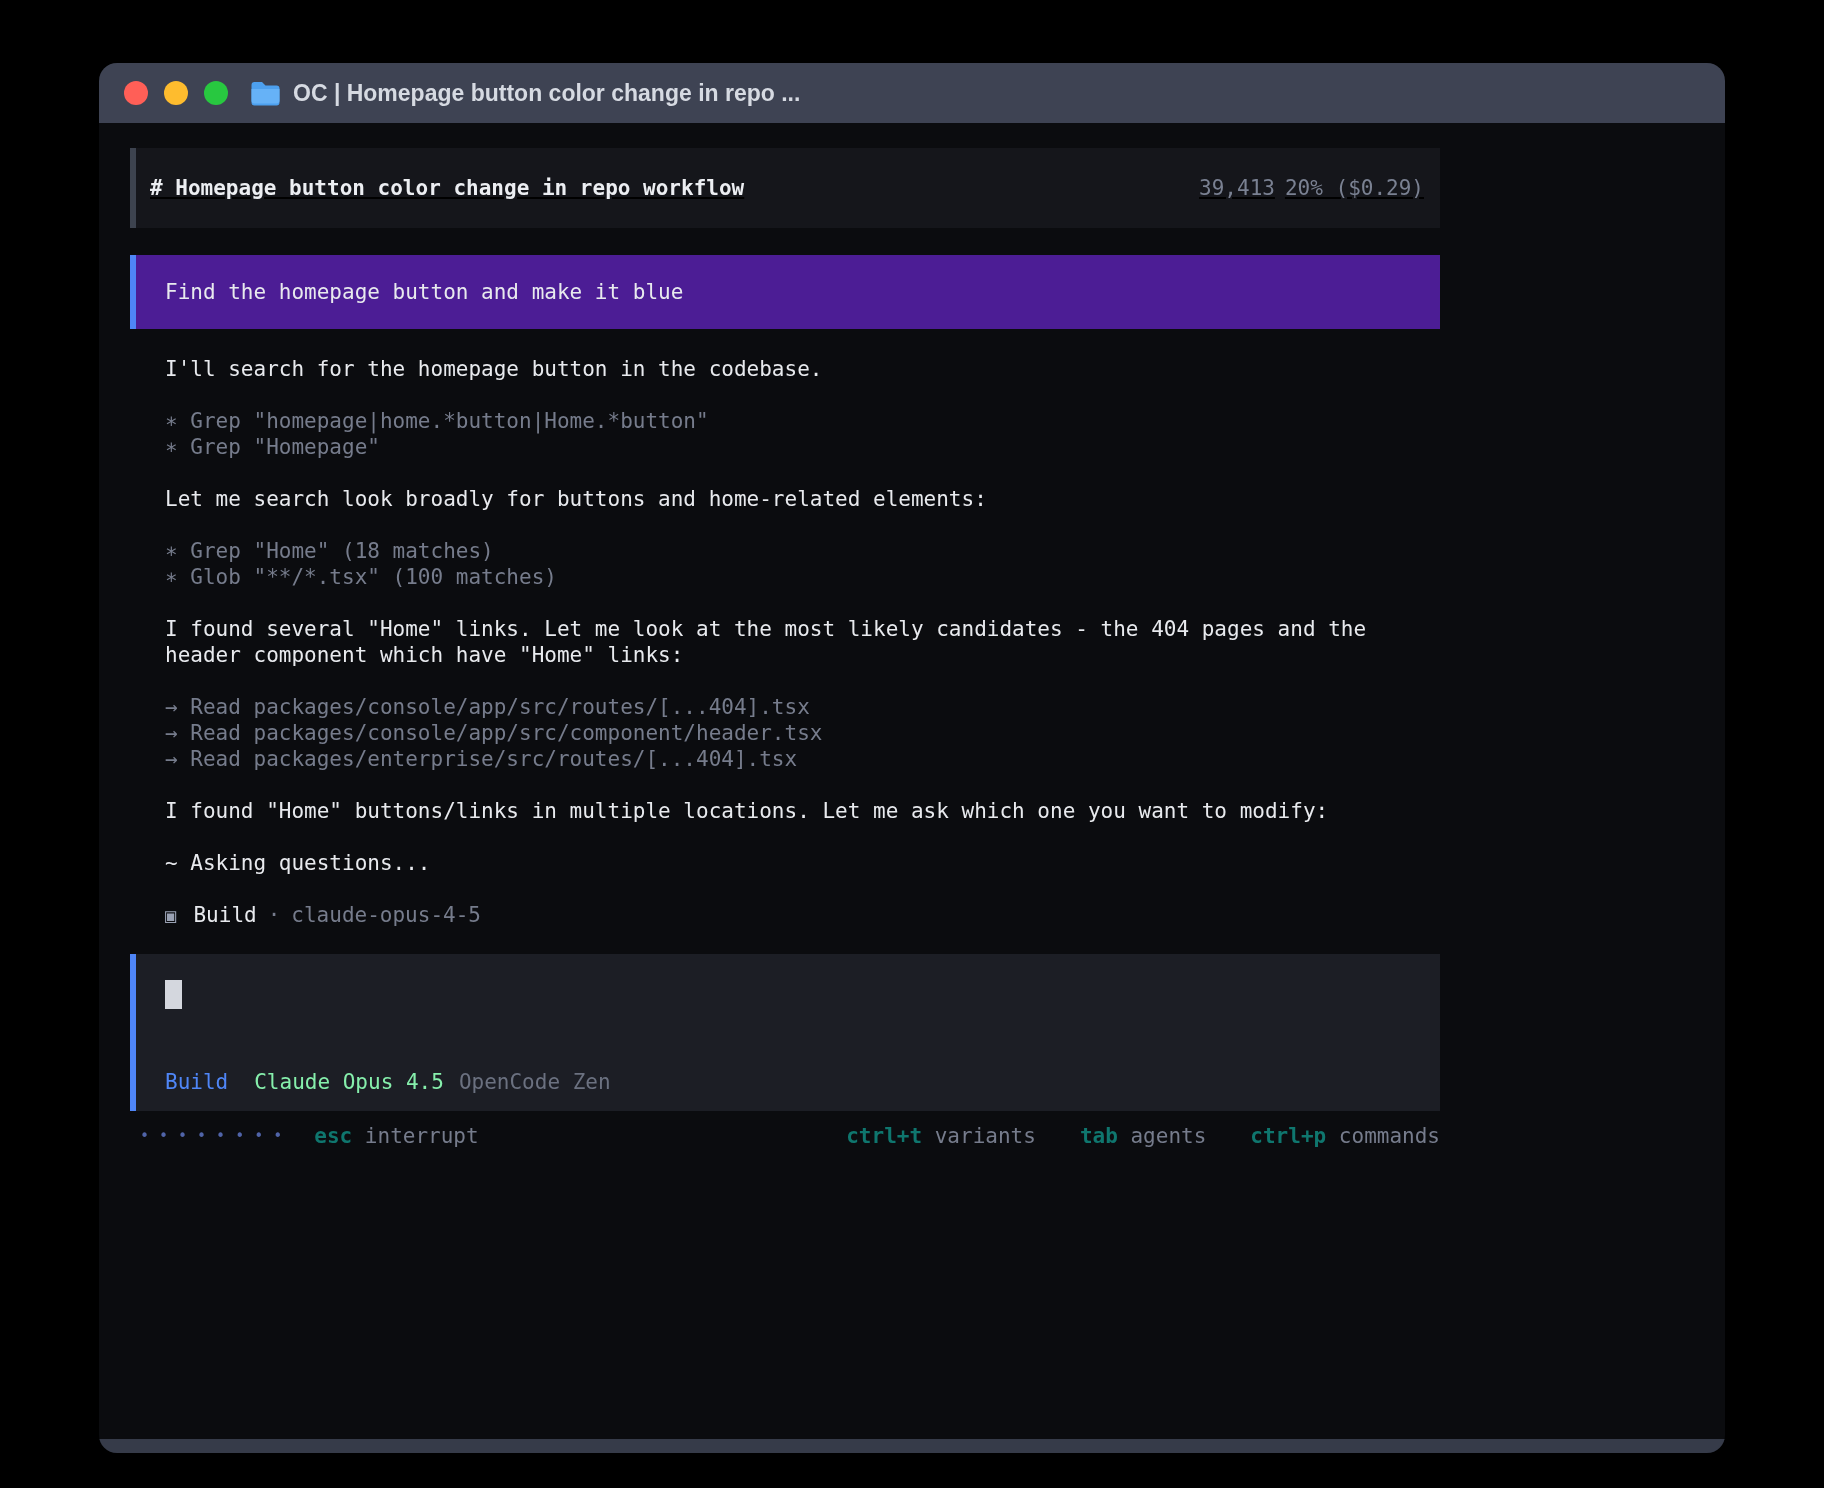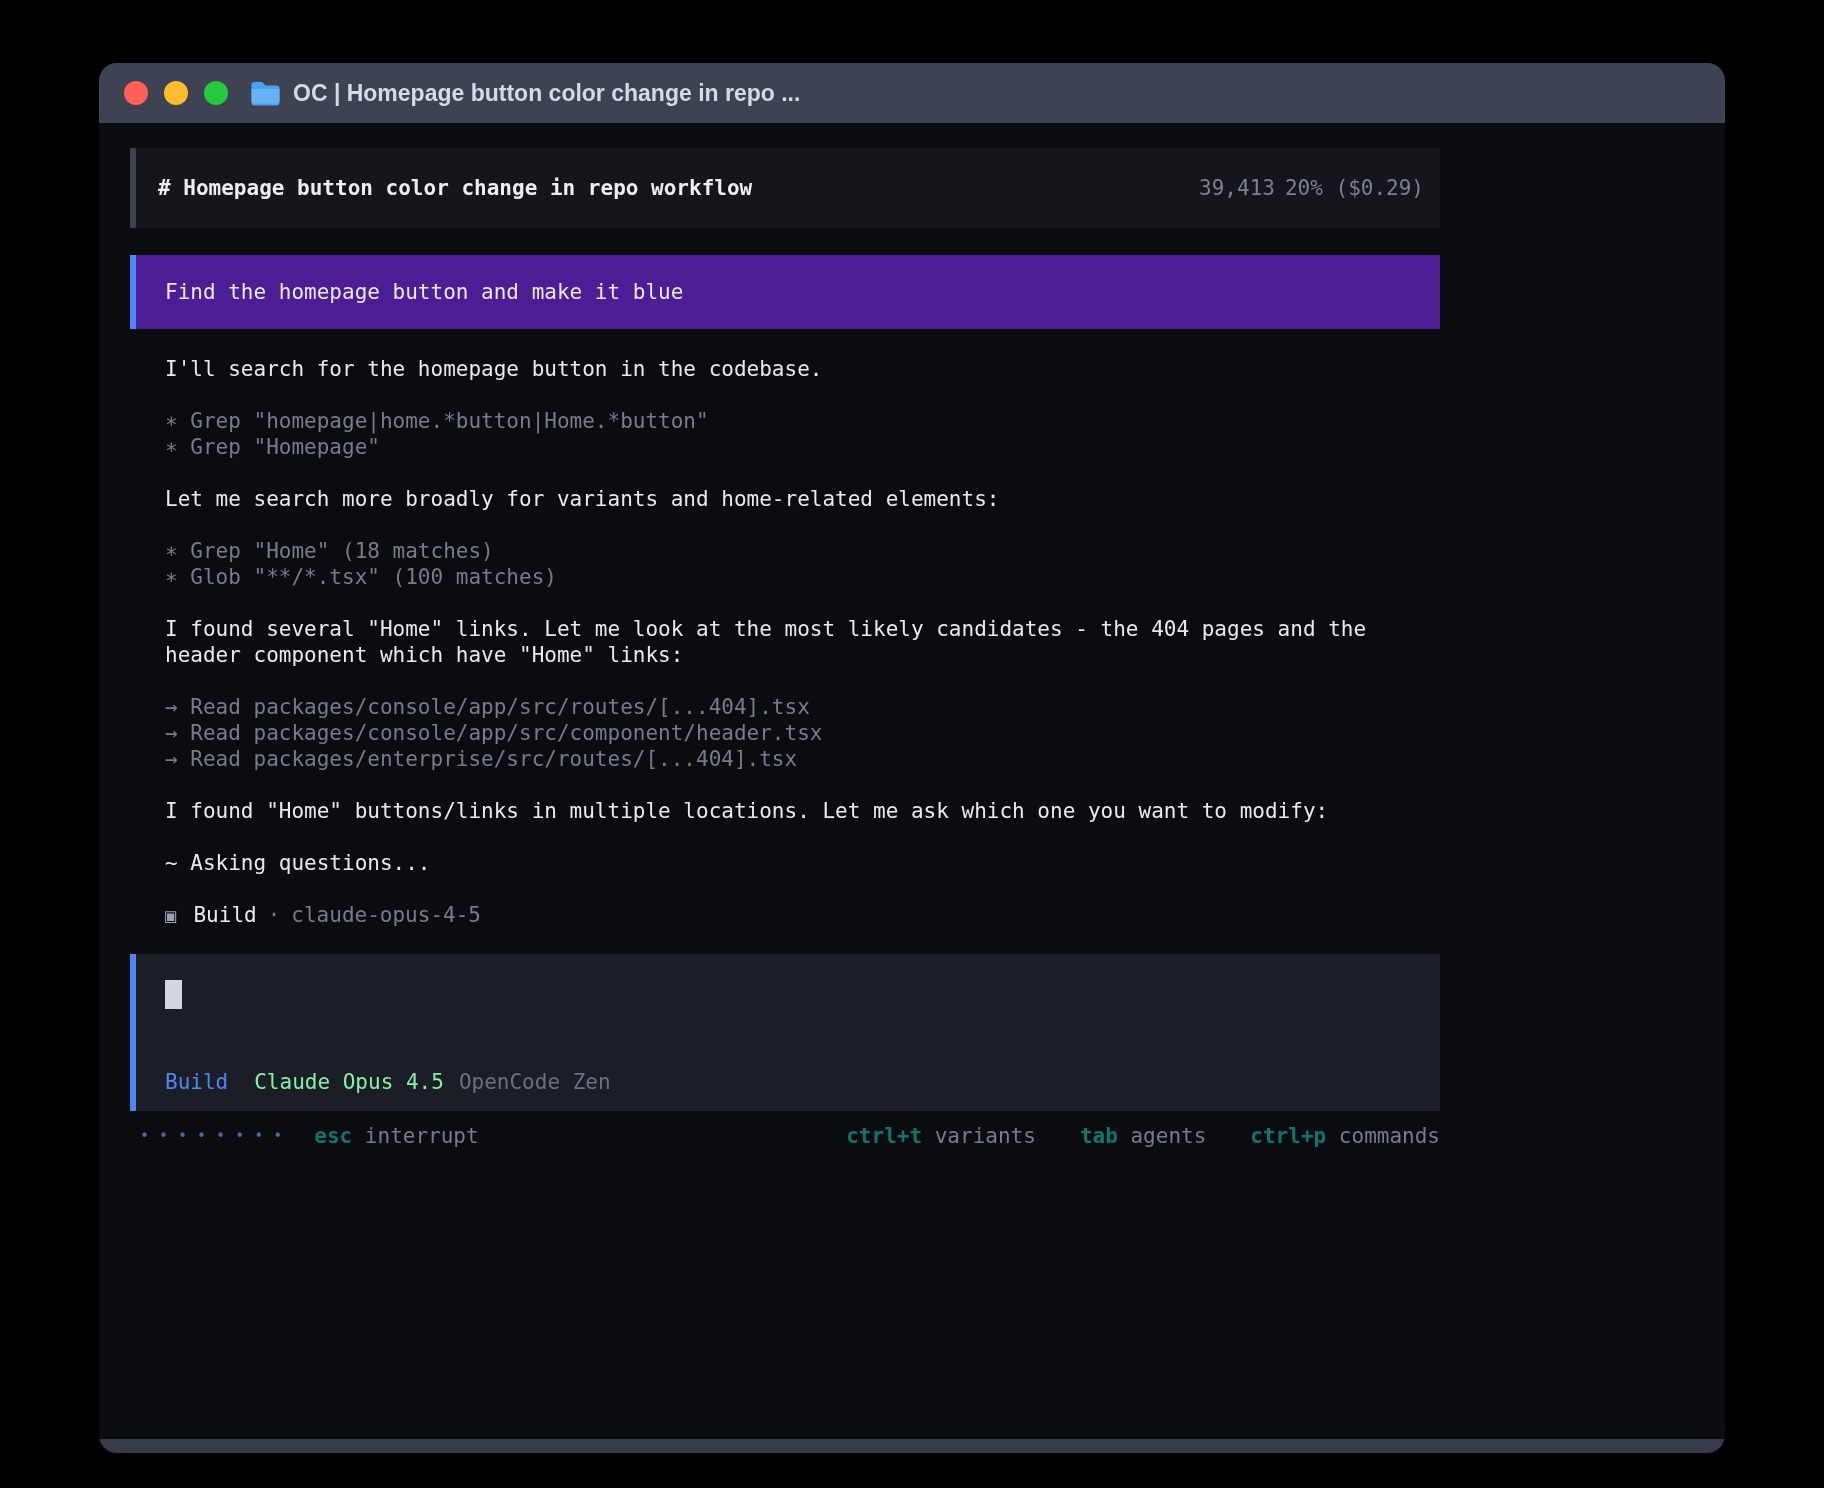--- a/index.html
+++ b/index.html
@@ -35,21 +35,22 @@
   }
 
   
   .content { margin-left: 31px; width: 1310px; font-size: 21px; line-height: 26px; }
 
   .session-header {
     margin-top: 25px; height: 80px;
     background: #15161b;
     border-left: 6px solid #3d434f;
     display: flex; align-items: center; justify-content: space-between;
-    padding: 0 16px 0 22px;
+    padding: 0 16px 0 14px;
+    text-decoration: underline;
   }
   .session-title { color: #eceef2; font-weight: bold; white-space: nowrap; }
   .session-stats { color: #7a8192; display: flex; gap: 10px; white-space: nowrap; }
 
   .user-message {
     margin-top: 27px; height: 74px;
     background: #4c1d95;
     border-left: 6px solid #4f86f7;
     display: flex; align-items: center;
     padding-left: 29px;
@@ -137,21 +138,21 @@
 
       <div class="chat">
 
         <div class="blk txt">I'll search for the homepage button in the codebase.</div>
 
         <div class="blk">
           <div class="tool">∗ Grep "homepage|home.*button|Home.*button"</div>
           <div class="tool">∗ Grep "Homepage"</div>
         </div>
 
-        <div class="blk txt">Let me search more broadly for variants and home-related elements:</div>
+        <div class="blk txt">Let me search look broadly for buttons and home-related elements:</div>
 
         <div class="blk">
           <div class="tool">∗ Grep "Home" (18 matches)</div>
           <div class="tool">∗ Glob "**/*.tsx" (100 matches)</div>
         </div>
 
         <div class="blk txt">I found several "Home" links. Let me look at the most likely candidates - the 404 pages and the header component which have "Home" links:</div>
 
         <div class="blk">
           <div class="tool">→ Read packages/console/app/src/routes/[...404].tsx</div>

